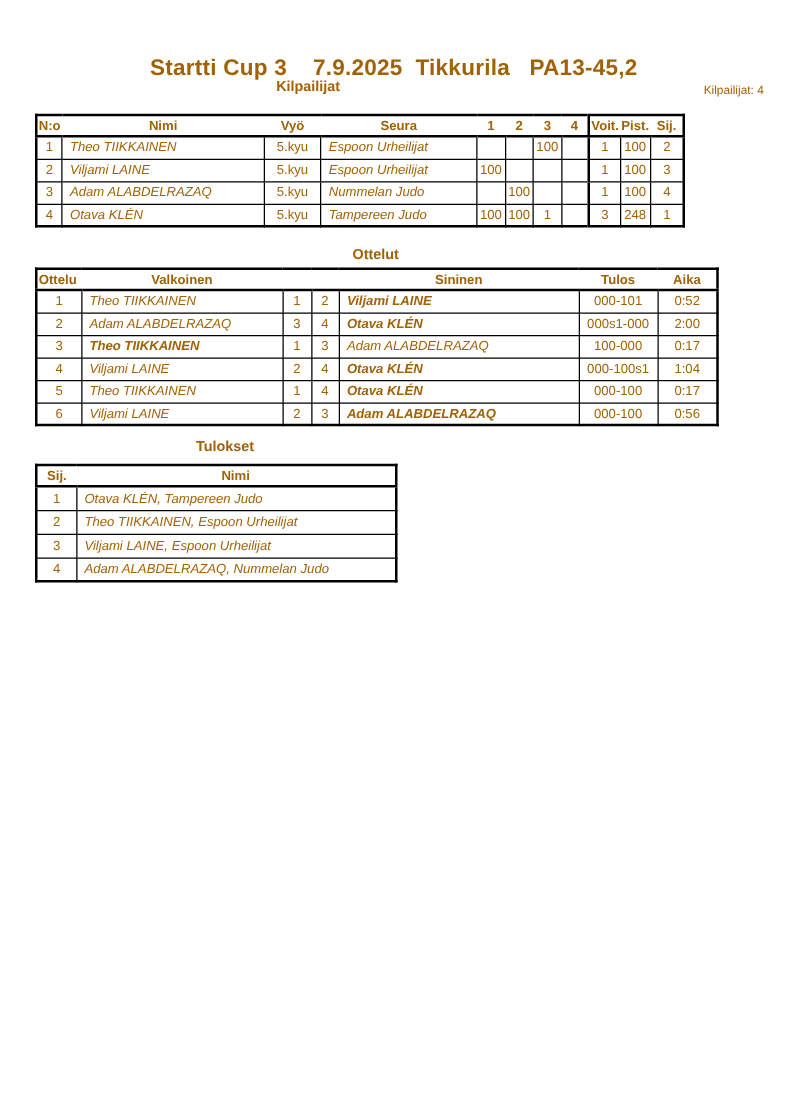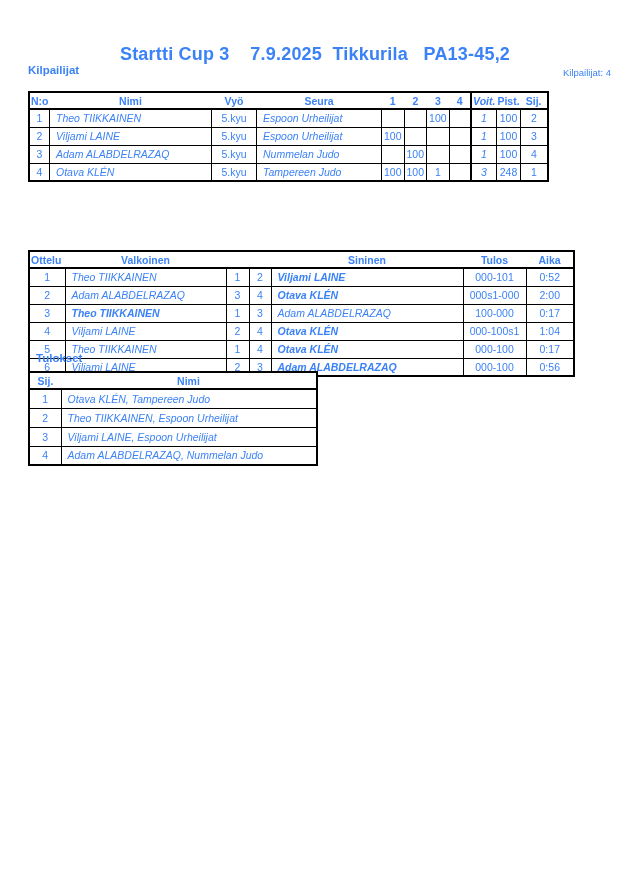--- a/index.html
+++ b/index.html
@@ -1,25 +1,25 @@
 <!DOCTYPE html>
 <html><head>
 <meta charset="utf-8">
 <style>
   html,body { margin:0; padding:0; background:#fff; }
   .page {
     position:relative; width:630px; height:891px; background:#ffffff;
-    font-family:"Liberation Sans", sans-serif; color:#3b82f6; overflow:hidden;
+    font-family:"Liberation Sans", sans-serif; color:#a16207; overflow:hidden;
   }
   .abs { position:absolute; }
   .page-title {
     top:44px; left:0; width:630px; text-align:center;
     font-size:18px; font-weight:bold; white-space:pre; letter-spacing:0.2px;
   }
-  .section-heading { font-weight:bold; font-size:11.5px; }
+  .section-heading { font-weight:bold; font-size:11.5px; text-align:center; }
   #h-kilpailijat { top:64px; left:28px; width:437px; }
   #h-ottelut     { top:198px; left:28px; width:545px; }
   #h-tulokset    { top:352px; left:36px; width:288px; }
   .meta-right { top:67px; right:19px; font-size:9.5px;padding-left:15px; }
 
   table.tbl {
     position:absolute; border-collapse:collapse; table-layout:fixed;
     background:#fff; border:2px solid #000; font-size:10.5px;
   }
   .tbl thead tr { height:17px; }
@@ -28,24 +28,24 @@
   .tbl th {
     font-weight:bold; border:none; border-bottom:2px solid #000;
     padding:0 1px; text-align:center; white-space:nowrap; overflow:visible;
   }
   .tbl td {
     border:1px solid #000; padding:0 2px; text-align:center;
     white-space:nowrap; overflow:hidden; vertical-align:middle;
   }
   .tbl td.l { text-align:left; padding-left:6px;font-style:italic; }
   .tbl th.l { text-align:left; padding-left:1px; }
-  .sep { border-left:2px solid #000 !important;font-style:italic; }
+  .sep { border-left:2px solid #000 !important; }
   .b { font-weight:bold; }
   #t-kilpailijat { top:91px;  left:28px; }
-  #t-ottelut     { top:214px; left:28px;margin-top:36px; }
+  #t-ottelut     { top:214px; left:28px; }
   #t-tulokset    { top:371px; left:28px; }
 </style>
 </head>
 <body>
 
 <div class="page">
 
   <div class="abs page-title">Startti Cup 3    7.9.2025  Tikkurila   PA13-45,2</div>
 
   <div class="abs section-heading" id="h-kilpailijat">Kilpailijat</div>
@@ -129,20 +129,21 @@
         <td>100</td>
         <td>1</td>
         <td></td>
         <td class="sep">3</td>
         <td>248</td>
         <td>1</td>
       </tr>
     </tbody>
   </table>
 
+  <div class="abs section-heading" id="h-ottelut">Ottelut</div>
 
   <table class="tbl" id="t-ottelut">
     <colgroup>
       <col style="width:36px">
         <col style="width:161px">
         <col style="width:23px">
         <col style="width:22px">
       <col style="width:192px">
         <col style="width:63px">
         <col style="width:48px">

